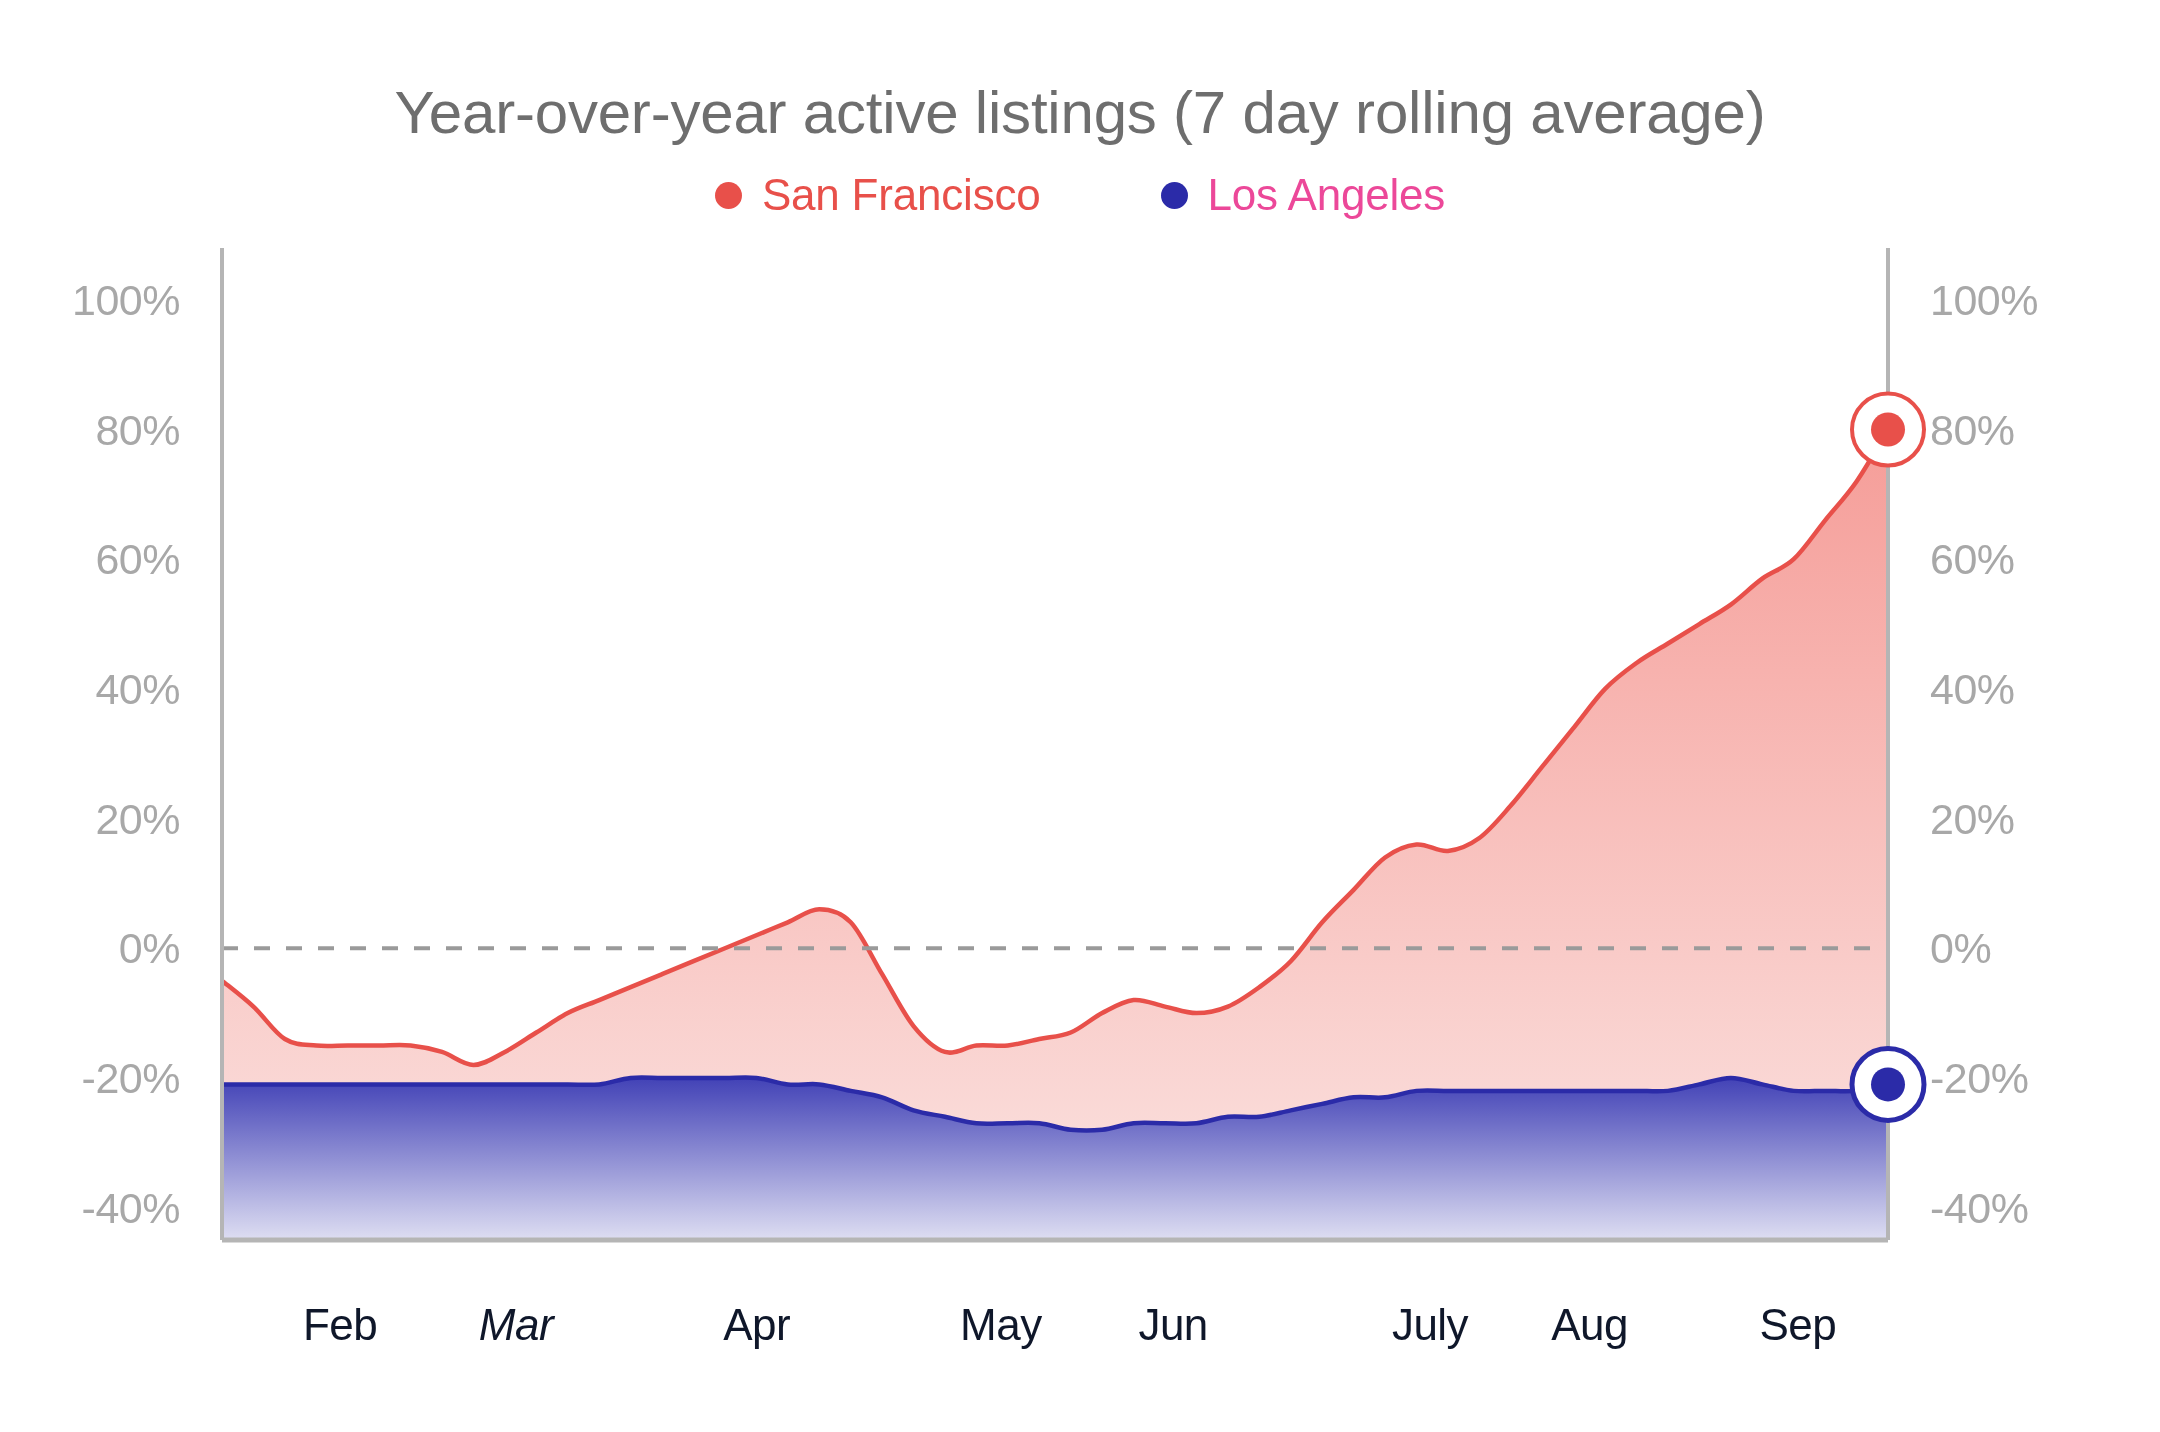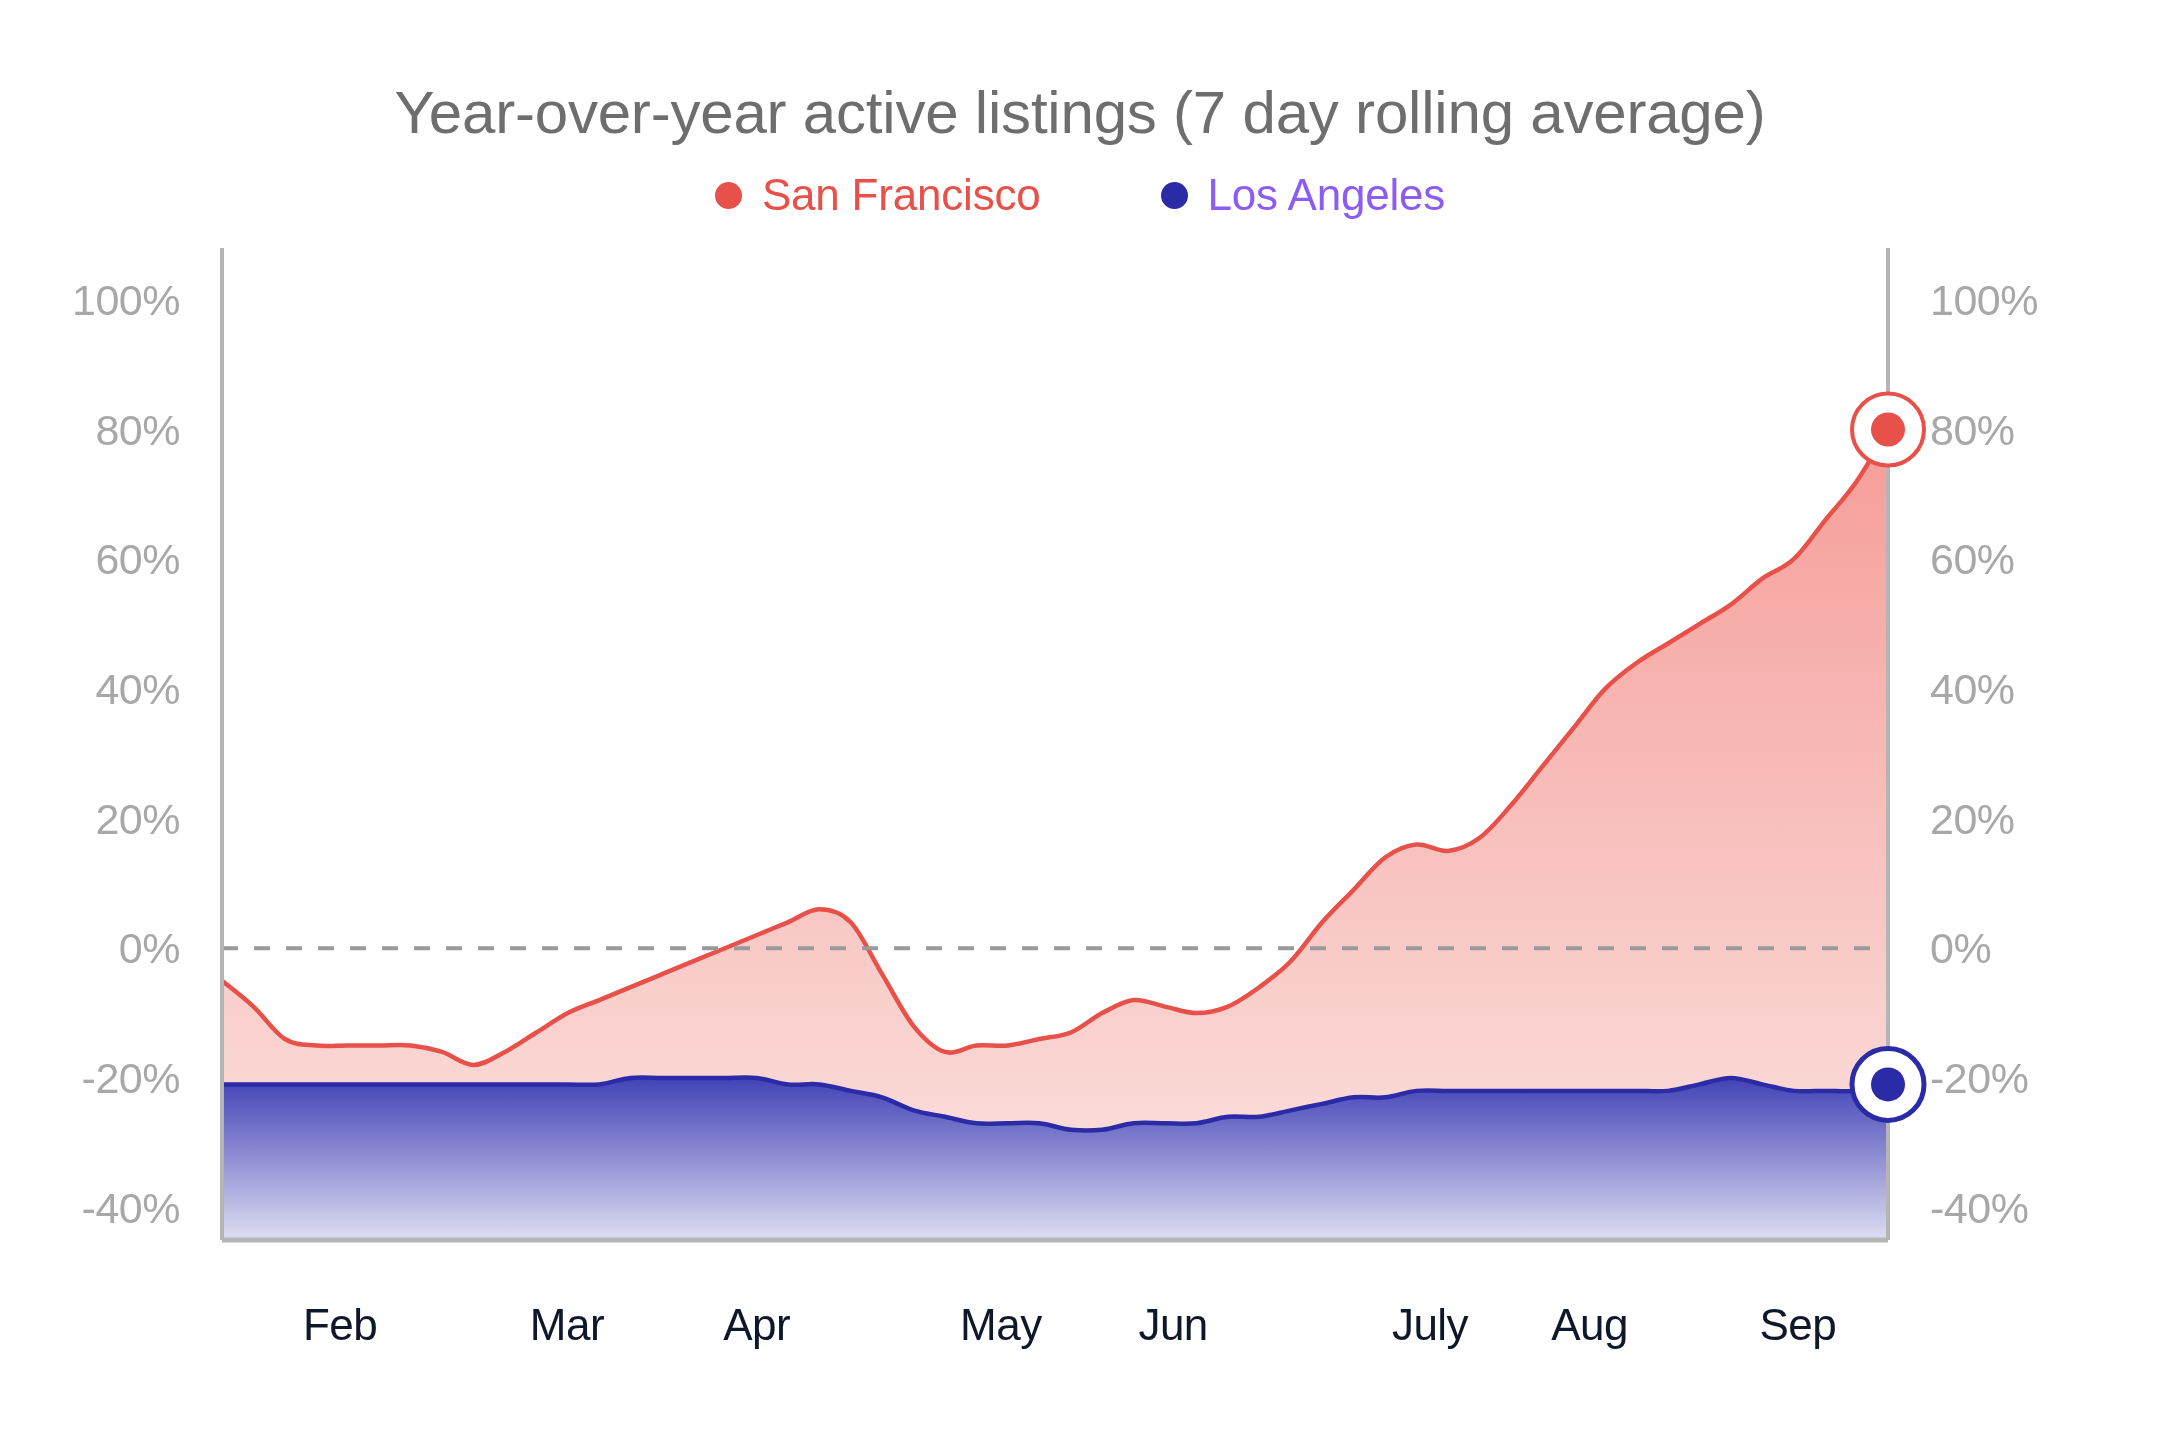--- a/index.html
+++ b/index.html
@@ -83,21 +83,21 @@
 
   <div class="chart-title">Year-over-year active listings (7 day rolling average)</div>
 
   <div class="legend">
     <div class="legend-item">
       <span class="legend-dot" id="legend-dot-sf" style="background: rgb(232, 80, 74);"></span>
       <span id="legend-text-sf" style="color: rgb(232, 80, 74);">San Francisco</span>
     </div>
     <div class="legend-item">
       <span class="legend-dot" id="legend-dot-la" style="background: rgb(43, 43, 168);"></span>
-      <span id="legend-text-la" style="color: #8b5cf6;">Los Angeles</span>
+      <span id="legend-text-la" style="color: #ec4899;">Los Angeles</span>
     </div>
   </div>
 
   <div class="plot-wrap">
     <svg id="plot-svg" width="2160" height="1432">
         <defs>
           <linearGradient id="gSF" x1="0" y1="397.124183006536" x2="0" y2="1240" gradientUnits="userSpaceOnUse">
             <stop offset="0%" stop-color="#F59A95"></stop>
             <stop offset="100%" stop-color="#FBE4E2"></stop>
           </linearGradient>
@@ -130,21 +130,21 @@
         <div class="axis-label y-right" style="top: 688.889px; left: 1930px; color: rgb(168, 168, 168);">40%</div>
         <div class="axis-label y-left" style="top: 818.562px; left: 0px; width: 180px; color: rgb(168, 168, 168);">20%</div>
         <div class="axis-label y-right" style="top: 818.562px; left: 1930px; color: rgb(168, 168, 168);">20%</div>
         <div class="axis-label y-left" style="top: 948.235px; left: 0px; width: 180px; color: rgb(168, 168, 168);">0%</div>
         <div class="axis-label y-right" style="top: 948.235px; left: 1930px; color: rgb(168, 168, 168);">0%</div>
         <div class="axis-label y-left" style="top: 1077.91px; left: 0px; width: 180px; color: rgb(168, 168, 168);">-20%</div>
         <div class="axis-label y-right" style="top: 1077.91px; left: 1930px; color: rgb(168, 168, 168);">-20%</div>
         <div class="axis-label y-left" style="top: 1207.58px; left: 0px; width: 180px; color: rgb(168, 168, 168);">-40%</div>
         <div class="axis-label y-right" style="top: 1207.58px; left: 1930px; color: rgb(168, 168, 168);">-40%</div>
         <div class="axis-label x-label" style="top: 1300px; left: 340.125px;">Feb</div>
-        <div class="axis-label x-label" style="top: 1300px; left: 567px;">Mar</div>
+        <div class="axis-label x-label" style="top: 1300px; left: 516px; font-style: italic;">Mar</div>
         <div class="axis-label x-label" style="top: 1300px; left: 756.625px;">Apr</div>
         <div class="axis-label x-label" style="top: 1300px; left: 964.875px; margin-left: 36px;">May</div>
         <div class="axis-label x-label" style="top: 1300px; left: 1173.12px;">Jun</div>
         <div class="axis-label x-label" style="top: 1300px; left: 1430px;">July</div>
         <div class="axis-label x-label" style="top: 1300px; left: 1589.62px;">Aug</div>
         <div class="axis-label x-label" style="top: 1300px; left: 1797.88px;">Sep</div>
       </div>
   </div>
 
 </div>

